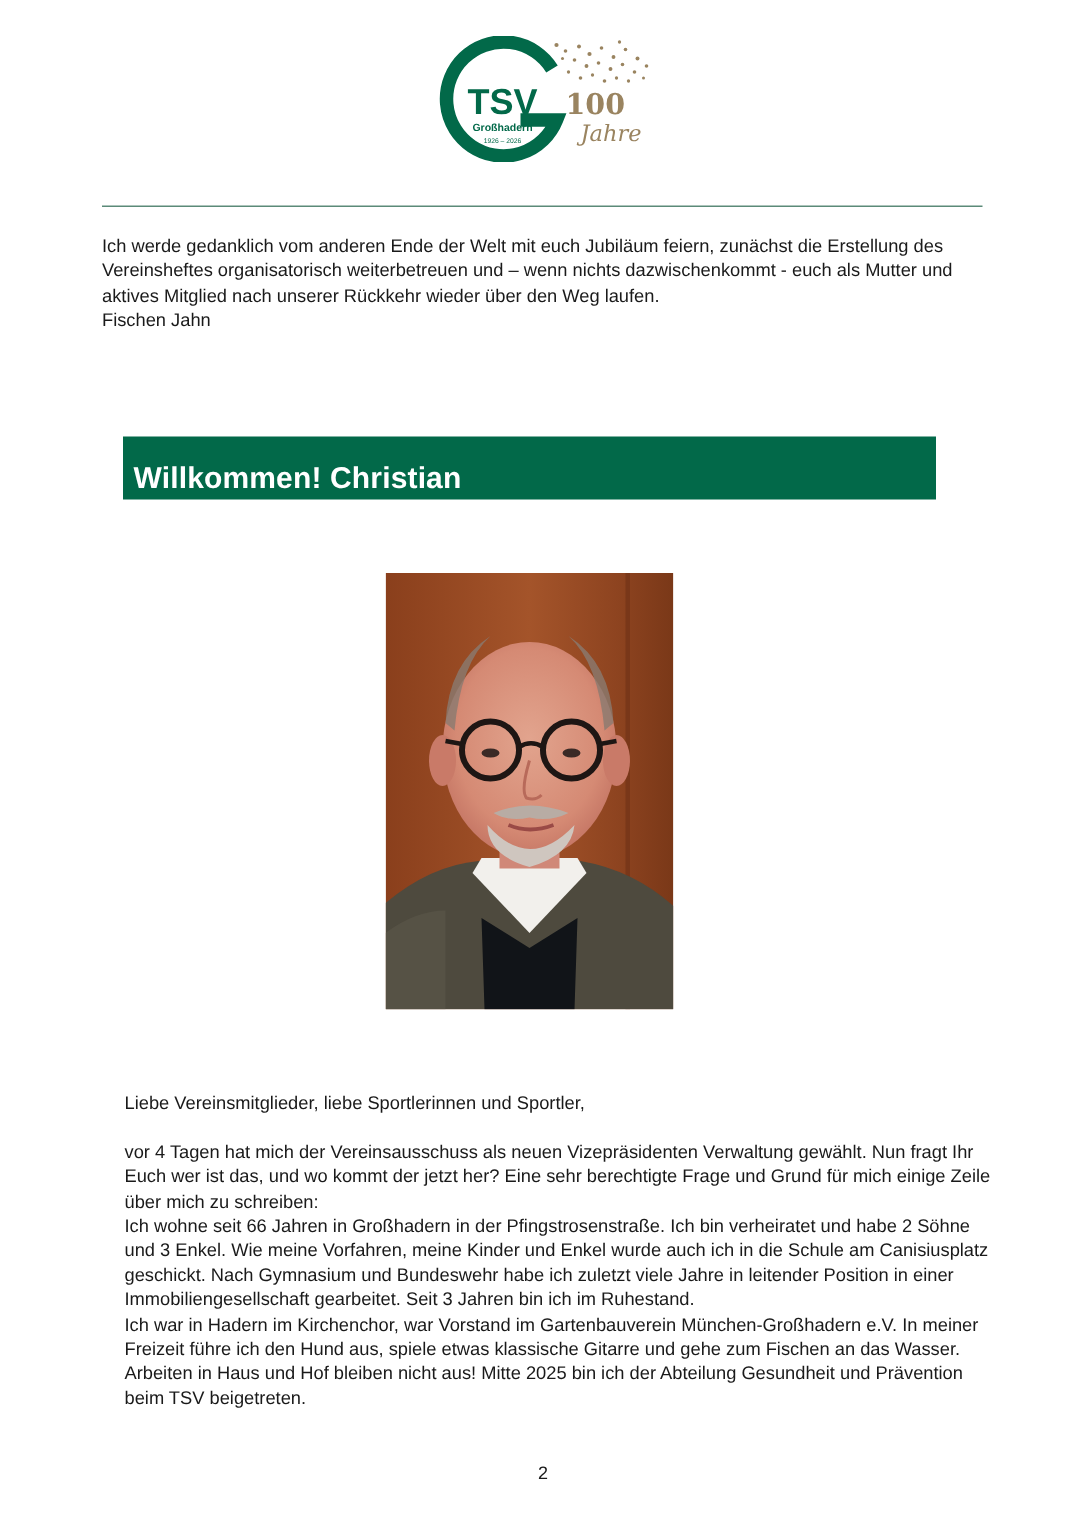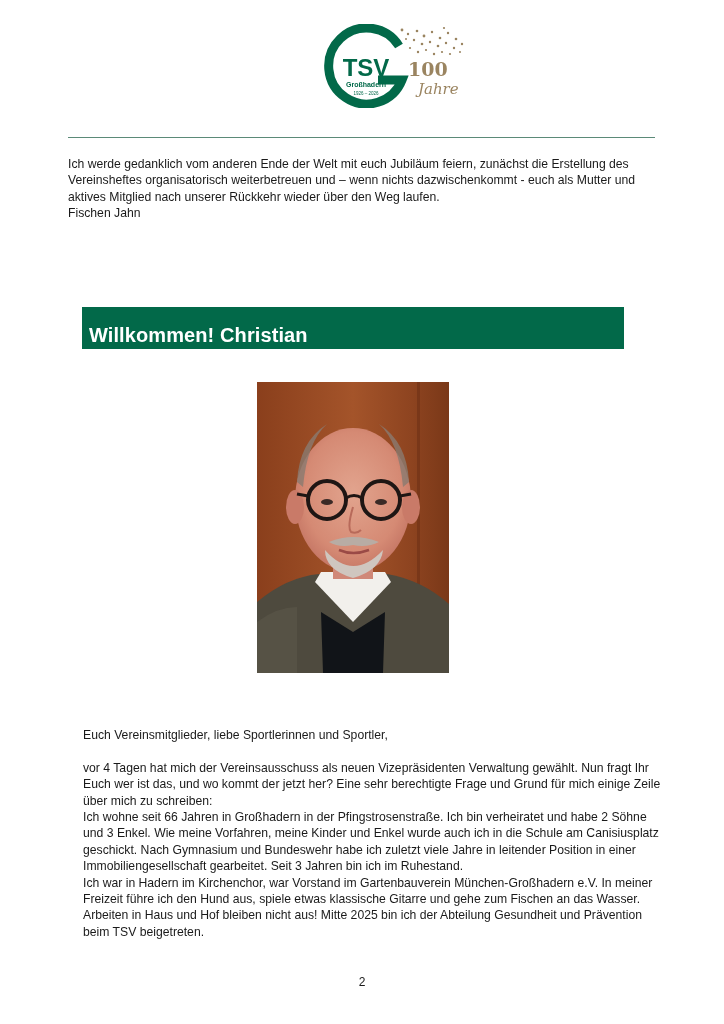--- a/index.html
+++ b/index.html
@@ -1,23 +1,23 @@
 <!DOCTYPE html>
 <html><head>
   <meta charset="utf-8">
   <style>
     html, body { margin: 0; padding: 0; background: #ffffff; }
     body { width: 724px; height: 1024px; position: relative; overflow: hidden;
            font-family: "Liberation Sans", sans-serif; color: #1a1a1a; }
-    .logo { position: absolute; left: 322px; top: 24px; width: 150px; height: 84px; }
+    .logo { position: absolute; left: 291px; top: 24px; width: 150px; height: 84px; }
     .rule { position: absolute; left: 68px; top: 137px; width: 587px; height: 1px; background: #5b8a78; }
     .text-block { position: absolute; left: 68px; width: 590px; font-size: 12.2px; line-height: 16.4px; }
     .text-block p { margin: 0; }
     .intro { top: 156px; }
-    .banner { position: absolute; left: 82px; top: 307px; width: 542px; height: 42px; background: #026949; }
+    .banner { position: absolute; left: 82px; top: 291px; width: 542px; height: 42px; background: #026949; }
     .banner h1 { margin: 0; position: absolute; left: 7px; bottom: 2px; color: #ffffff;
                  font-size: 20px; font-weight: bold; letter-spacing: 0.1px; }
     .photo { position: absolute; left: 257px; top: 382px; width: 192px; height: 291px; overflow: hidden; }
     .body2 { top: 727px; left: 83px; width: 580px; }
     .gap { height: 16.4px; }
     .page-num { position: absolute; left: 0; width: 724px; top: 975px; text-align: center; font-size: 12px; }
   </style>
 </head>
 <body>
 
@@ -115,20 +115,20 @@
 
     <path d="M96 125 Q90 145 94 150 Q100 152 104 148" fill="none" stroke="#b86a5a" stroke-width="2"></path>
 
     <path d="M72 160 Q96 150 122 160 Q110 166 96 163 Q82 166 72 160 Z" fill="#b8aca4"></path>
     <path d="M68 168 Q96 200 126 168 Q124 188 96 196 Q68 188 68 168 Z" fill="#cfc6bf"></path>
     <path d="M82 168 Q96 174 112 168" fill="none" stroke="#9a4a46" stroke-width="2.5"></path>
   </svg>
 </div>
 
 <div class="text-block body2">
-  <p>Euch Vereinsmitglieder, liebe Sportlerinnen und Sportler,</p>
+  <p>Liebe Vereinsmitglieder, liebe Sportlerinnen und Sportler,</p>
   <div class="gap"></div>
   <p>vor 4 Tagen hat mich der Vereinsausschuss als neuen Vizepräsidenten Verwaltung gewählt. Nun fragt Ihr Euch wer ist das, und wo kommt der jetzt her?  Eine sehr berechtigte Frage und Grund für mich einige Zeile über mich zu schreiben:</p>
   <p>Ich wohne seit 66 Jahren in Großhadern in der Pfingstrosenstraße. Ich bin verheiratet und habe 2 Söhne und 3 Enkel. Wie meine Vorfahren, meine Kinder und Enkel wurde auch ich in die Schule am Canisiusplatz geschickt. Nach Gymnasium und Bundeswehr habe ich zuletzt viele Jahre in leitender Position in einer Immobiliengesellschaft gearbeitet. Seit 3 Jahren bin ich im Ruhestand.</p>
   <p>Ich war in Hadern im Kirchenchor, war Vorstand im Gartenbauverein München-Großhadern e.V. In meiner Freizeit führe ich den Hund aus, spiele etwas klassische Gitarre und gehe zum Fischen an das Wasser. Arbeiten in Haus und Hof bleiben nicht aus! Mitte 2025 bin ich der Abteilung Gesundheit und Prävention beim TSV beigetreten.</p>
 </div>
 
 <div class="page-num">2</div>
 
 </body></html>

